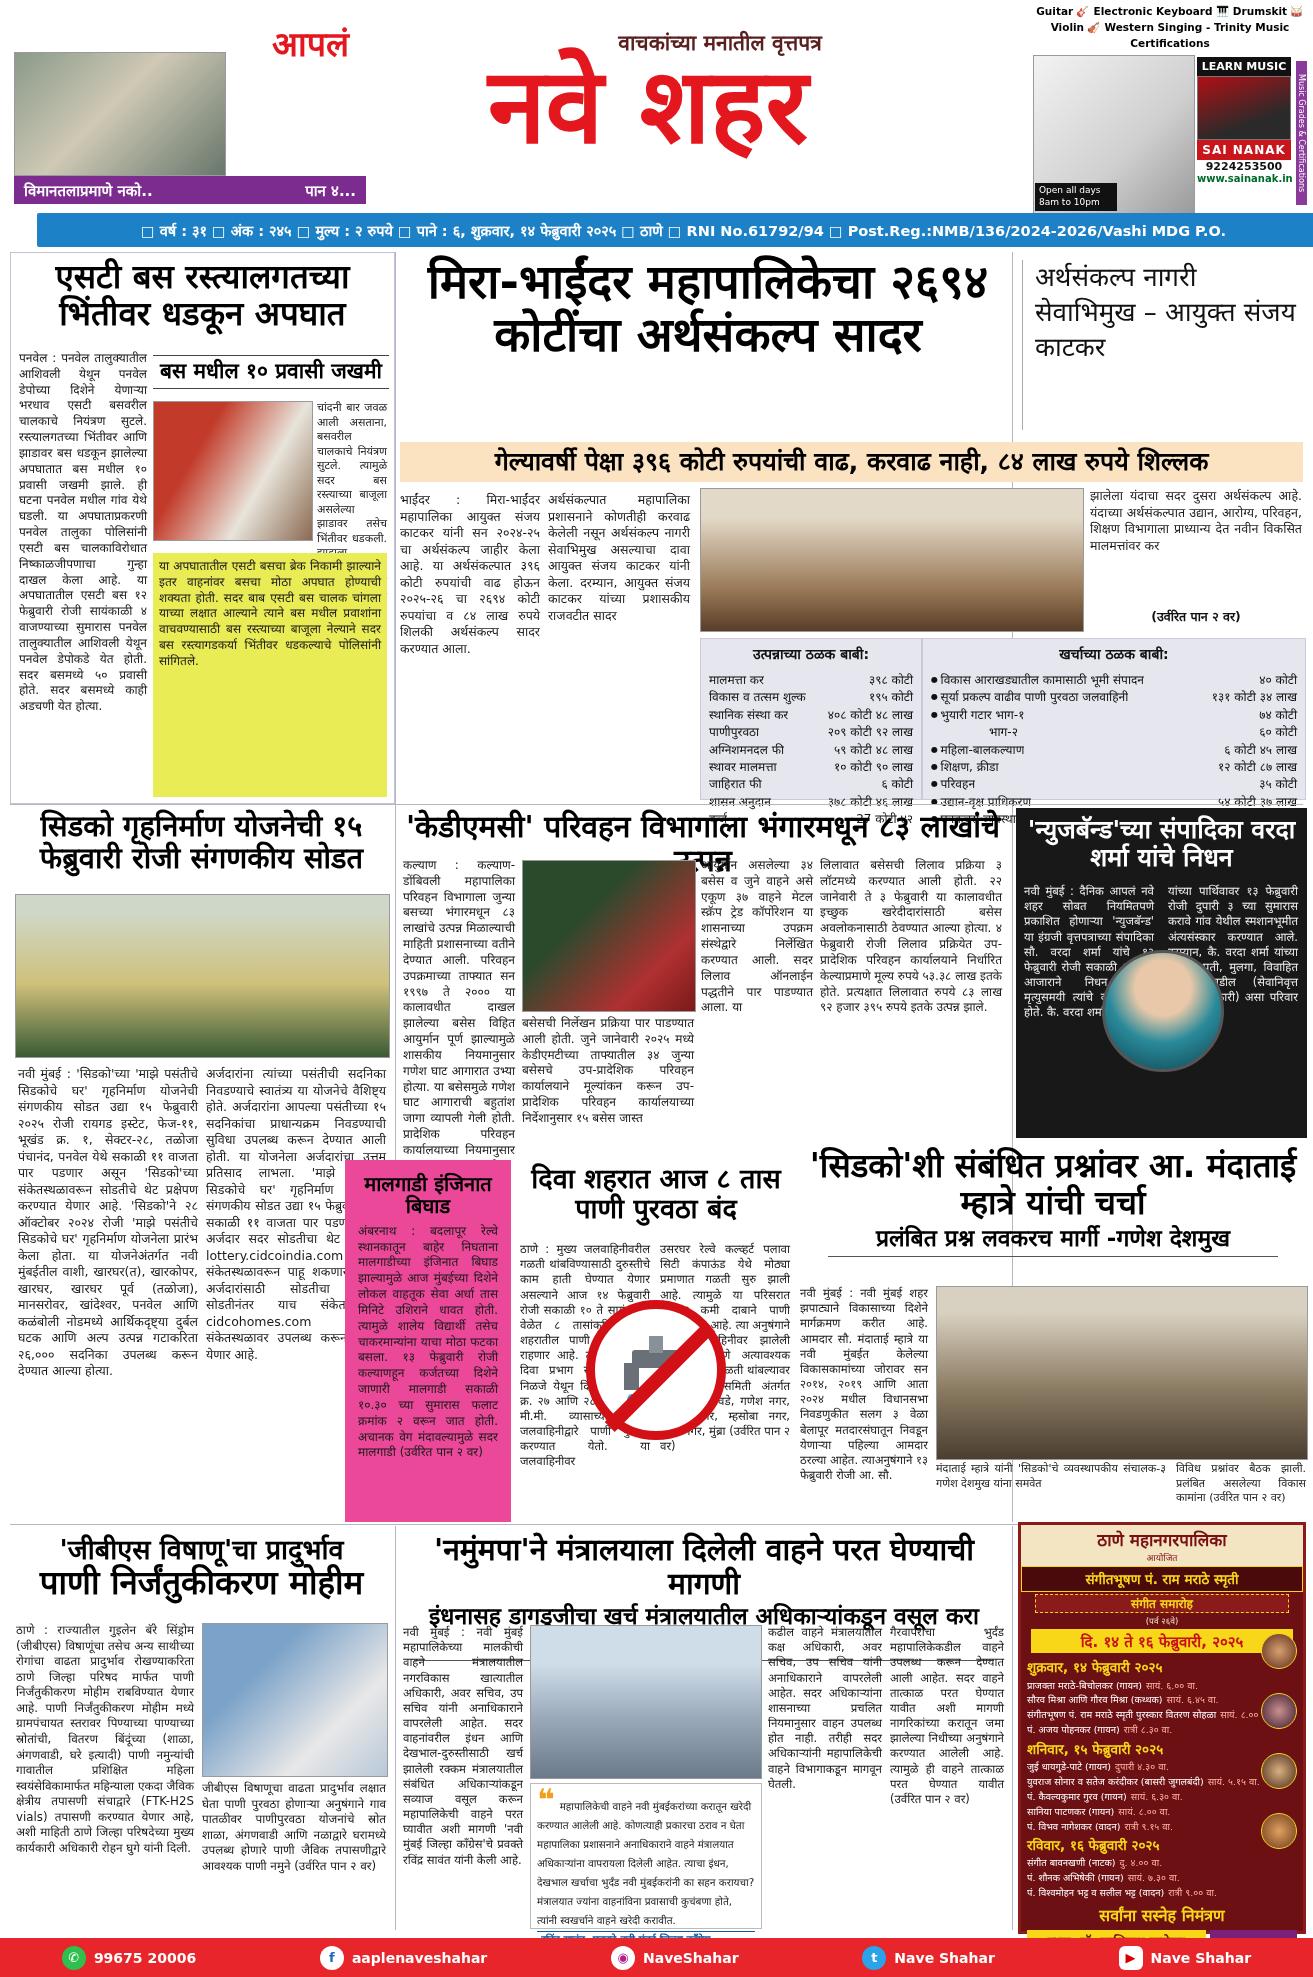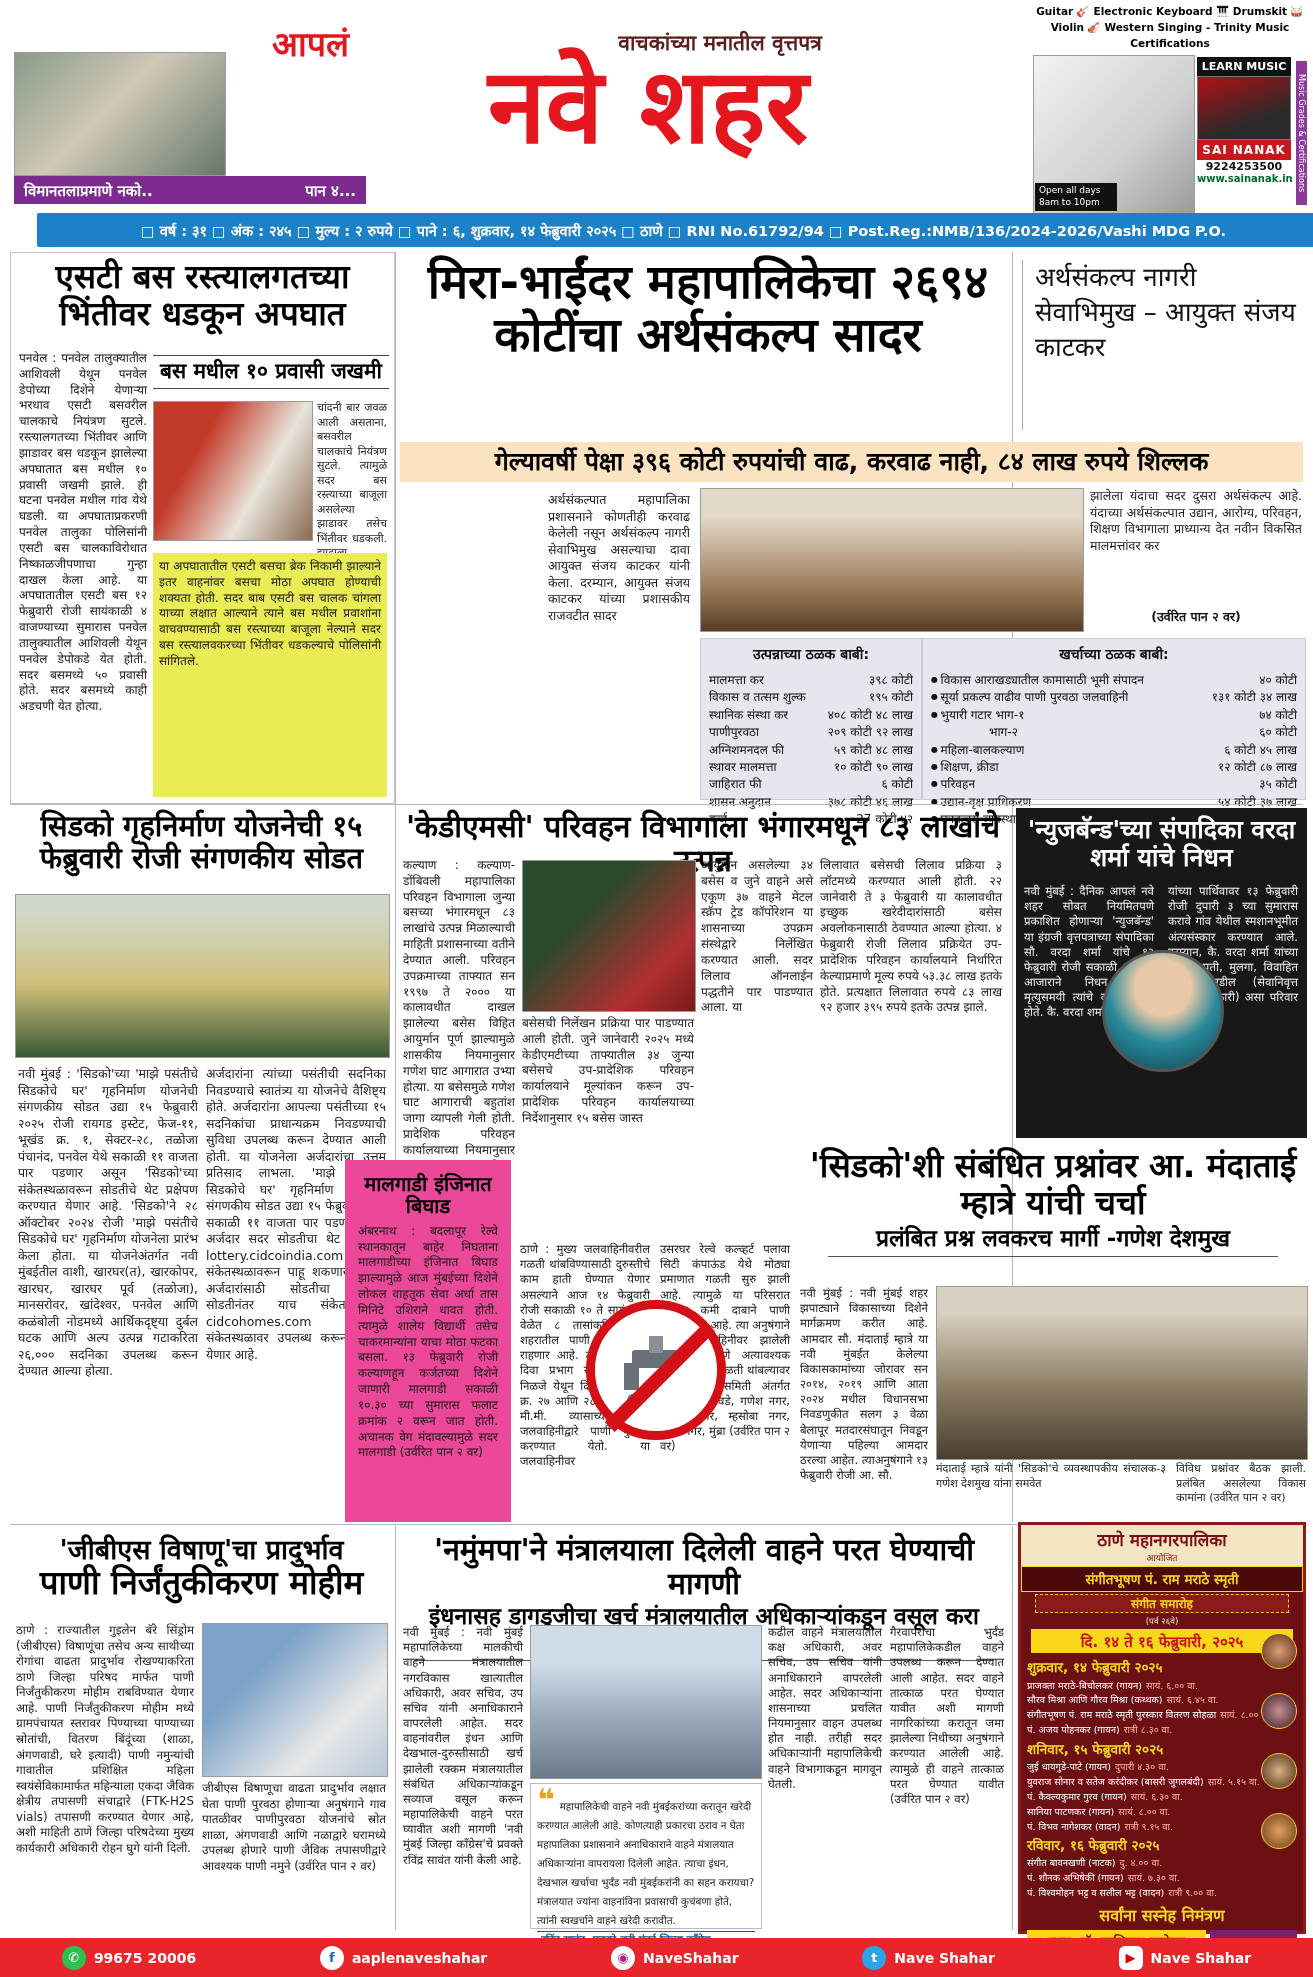--- a/index.html
+++ b/index.html
@@ -128,27 +128,28 @@
 
   <div class="abs box-border" style="left:10px;top:252px;width:383px;height:550px;">
     <div class="hl" style="font-size:33px;margin:6px 4px 4px;">एसटी बस रस्त्यालगतच्या भिंतीवर धडकून अपघात</div>
     <div class="abs b" style="left:8px;top:98px;width:128px;height:440px;font-size:12px;">पनवेल : पनवेल तालुक्यातील आशिवली येथून पनवेल डेपोच्या दिशेने येणाऱ्या भरधाव एसटी बसवरील चालकाचे नियंत्रण सुटले. रस्त्यालगतच्या भिंतीवर आणि झाडावर बस धडकून झालेल्या अपघातात बस मधील १० प्रवासी जखमी झाले. ही घटना पनवेल मधील गांव येथे घडली. या अपघाताप्रकरणी पनवेल तालुका पोलिसांनी एसटी बस चालकाविरोधात निष्काळजीपणाचा गुन्हा दाखल केला आहे. या अपघातातील एसटी बस १२ फेब्रुवारी रोजी सायंकाळी ४ वाजण्याच्या सुमारास पनवेल तालुक्यातील आशिवली येथून पनवेल डेपोकडे येत होती. सदर बसमध्ये ५० प्रवासी होते. सदर बसमध्ये काही अडचणी येत होत्या.</div>
     <div class="abs hl subhead-rule" style="left:142px;top:102px;width:232px;font-size:21px;">बस मधील १० प्रवासी जखमी</div>
     <div class="abs ph" style="left:142px;top:148px;width:158px;height:138px;background:linear-gradient(120deg,#c23b2a 30%,#e8e4da 65%,#8a6a52);"></div>
     <div class="abs b" style="left:306px;top:148px;width:70px;height:250px;font-size:11px;">
       <span>चांदनी बार जवळ आली असताना, बसवरील चालकाचे नियंत्रण सुटले. त्यामुळे सदर बस रस्त्याच्या बाजूला असलेल्या झाडावर तसेच भिंतीवर धडकली. झाडाला धडकल्यानंतर एसटी बस पलटी झाली. या अपघातात</span>
       <span class="cont">(उर्वरित पान २ वर)</span>
     </div>
-    <div class="abs b highlight" style="left:142px;top:300px;width:222px;height:232px;font-size:12px;">या अपघातातील एसटी बसचा ब्रेक निकामी झाल्याने इतर वाहनांवर बसचा मोठा अपघात होण्याची शक्यता होती. सदर बाब एसटी बस चालक चांगला याच्या लक्षात आल्याने त्याने बस मधील प्रवाशांना वाचवण्यासाठी बस रस्त्याच्या बाजूला नेल्याने सदर बस रस्त्यालवकरच्या भिंतीवर धडकल्याचे पोलिसांनी सांगितले.</div>
+    <div class="abs b highlight" style="left:142px;top:300px;width:222px;height:232px;font-size:12px;">या अपघातातील एसटी बसचा ब्रेक निकामी झाल्याने इतर वाहनांवर बसचा मोठा अपघात होण्याची शक्यता होती. सदर बाब एसटी बस चालक चांगला याच्या लक्षात आल्याने त्याने बस मधील प्रवाशांना वाचवण्यासाठी बस रस्त्याच्या बाजूला नेल्याने सदर बस रस्त्यागडकर्या भिंतीवर धडकल्याचे पोलिसांनी सांगितले.</div>
   </div>
 
   <div class="abs" style="left:398px;top:252px;width:909px;height:550px;">
     <div class="abs hl" style="left:10px;top:4px;width:600px;font-size:47px;">मिरा-भाईंदर महापालिकेचा २६९४ कोटींचा अर्थसंकल्प सादर</div>
     <div class="abs" style="left:624px;top:8px;width:268px;height:170px;border-left:1px solid #aaa;padding-left:12px;font-size:26px;line-height:1.35;color:#111;">अर्थसंकल्प नागरी सेवाभिमुख – आयुक्त संजय काटकर</div>
     <div class="abs hl peach" style="left:2px;top:190px;width:903px;height:40px;font-size:25px;line-height:40px;">गेल्यावर्षी पेक्षा ३९६ कोटी रुपयांची वाढ, करवाढ नाही, ८४ लाख रुपये शिल्लक</div>
+    <div class="abs b" style="left:2px;top:240px;width:140px;height:300px;">भाईंदर : मिरा-भाईंदर महापालिका आयुक्त संजय काटकर यांनी सन २०२४-२५ चा अर्थसंकल्प जाहीर केला आहे. या अर्थसंकल्पात ३९६ कोटी रुपयांची वाढ होऊन २०२५-२६ चा २६९४ कोटी रुपयांचा व ८४ लाख रुपये शिलकी अर्थसंकल्प सादर करण्यात आला.</div>
     <div class="abs b" style="left:150px;top:240px;width:142px;height:300px;">अर्थसंकल्पात महापालिका प्रशासनाने कोणतीही करवाढ केलेली नसून अर्थसंकल्प नागरी सेवाभिमुख असल्याचा दावा आयुक्त संजय काटकर यांनी केला. दरम्यान, आयुक्त संजय काटकर यांच्या प्रशासकीय राजवटीत सादर</div>
     <div class="abs ph" style="left:302px;top:236px;width:382px;height:142px;background:linear-gradient(180deg,#e3d9c8 20%,#9a7a58 70%,#5a3d28);"></div>
     <div class="abs b" style="left:692px;top:236px;width:212px;height:120px;">झालेला यंदाचा सदर दुसरा अर्थसंकल्प आहे. यंदाच्या अर्थसंकल्पात उद्यान, आरोग्य, परिवहन, शिक्षण विभागाला प्राध्यान्य देत नवीन विकसित मालमत्तांवर कर</div>
     <div class="abs cont" style="left:692px;top:356px;width:212px;text-align:center;font-size:12.5px;">(उर्वरित पान २ वर)</div>
 
     <div class="abs graybox" style="left:302px;top:386px;width:204px;height:150px;">
       <div class="title">उत्पन्नाच्या ठळक बाबी:</div>
       <div class="brow">
           <span class="lbl">मालमत्ता कर</span>
           <span class="val">३९८ कोटी</span>
@@ -263,20 +264,21 @@
     <div class="abs b" style="left:138px;top:316px;width:230px;height:58px;font-size:11px;">मंदाताई म्हात्रे यांनी 'सिडको'चे व्यवस्थापकीय संचालक-३ गणेश देशमुख यांना समवेत</div>
     <div class="abs b" style="left:378px;top:316px;width:130px;height:58px;font-size:11px;">विविध प्रश्नांवर बैठक झाली. प्रलंबित असलेल्या विकास कामांना (उर्वरित पान २ वर)</div>
   </div>
 
   <div class="abs peachbox" style="left:345px;top:1160px;width:166px;height:362px;padding:4px 6px;box-sizing:border-box;">
     <div class="hl" style="font-size:20px;margin:2px 0 6px;">मालगाडी इंजिनात बिघाड</div>
     <div class="b" style="font-size:12px;">अंबरनाथ : बदलापूर रेल्वे स्थानकातून बाहेर निघताना मालगाडीच्या इंजिनात बिघाड झाल्यामुळे आज मुंबईच्या दिशेने लोकल वाहतूक सेवा अर्धा तास मिनिटे उशिराने धावत होती. त्यामुळे शालेय विद्यार्थी तसेच चाकरमान्यांना याचा मोठा फटका बसला. १३ फेब्रुवारी रोजी कल्याणहून कर्जतच्या दिशेने जाणारी मालगाडी सकाळी १०.३० च्या सुमारास फलाट क्रमांक २ वरून जात होती. अचानक वेग मंदावल्यामुळे सदर मालगाडी (उर्वरित पान २ वर)</div>
   </div>
 
   <div class="abs" style="left:518px;top:1160px;width:276px;height:362px;">
+    <div class="hl" style="font-size:27px;margin:4px 2px;">दिवा शहरात आज ८ तास पाणी पुरवठा बंद</div>
     <div class="abs b" style="left:2px;top:82px;width:130px;height:276px;font-size:11.5px;">ठाणे : मुख्य जलवाहिनीवरील गळती थांबविण्यासाठी दुरुस्तीचे काम हाती घेण्यात येणार असल्याने आज १४ फेब्रुवारी रोजी सकाळी १० ते सायं ६ या वेळेत ८ तासांकरिता दिवा शहरातील पाणी पुरवठा बंद राहणार आहे. ठाणे शहरातील दिवा प्रभाग समिती अंतर्गत निळजे येथून दिवा येथे प्रभाग क्र. २७ आणि २८ करिता ५०० मी.मी. व्यासाच्या मुख्य जलवाहिनीद्वारे पाणी पुरवठा करण्यात येतो. या जलवाहिनीवर</div>
     <div class="abs b" style="left:142px;top:82px;width:130px;height:276px;font-size:11.5px;">उसरघर रेल्वे कल्व्हर्ट पलावा सिटी कंपाऊंड येथे मोठ्या प्रमाणात गळती सुरु झाली आहे. त्यामुळे या परिसरात वारंवार कमी दाबाने पाणी पुरवठा होत आहे. त्या अनुषंगाने मुख्य जलवाहिनीवर झालेली गळती थांबविणे अत्यावश्यक आहे. सदरची गळती थांबल्यावर दिवा प्रभाग समिती अंतर्गत आगासन, बेतेवडे, गणेश नगर, बेडेकर नगर, म्हसोबा नगर, शांती नगर, मुंब्रा (उर्वरित पान २ वर)</div>
     <div class="noWater" style="left:68px;top:140px;width:122px;height:122px;">
       <div class="tapbody"></div>
         <div class="taphandle"></div>
         <div class="tapspout"></div>
         <div class="tapdrip"></div>
       <div class="slash"></div>
     </div>
   </div>

